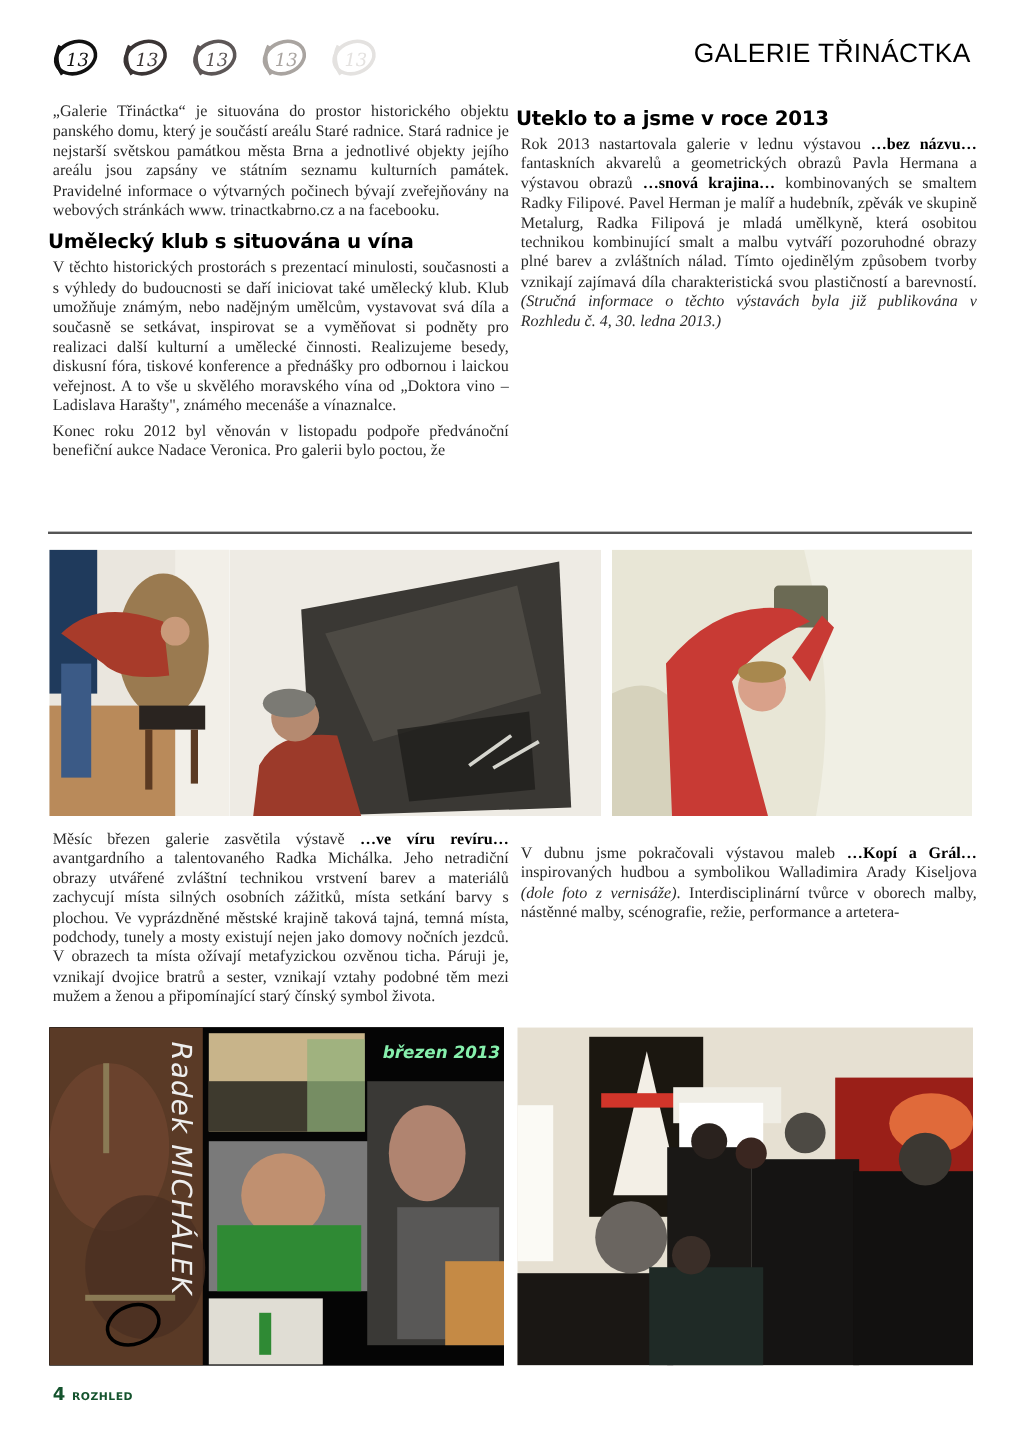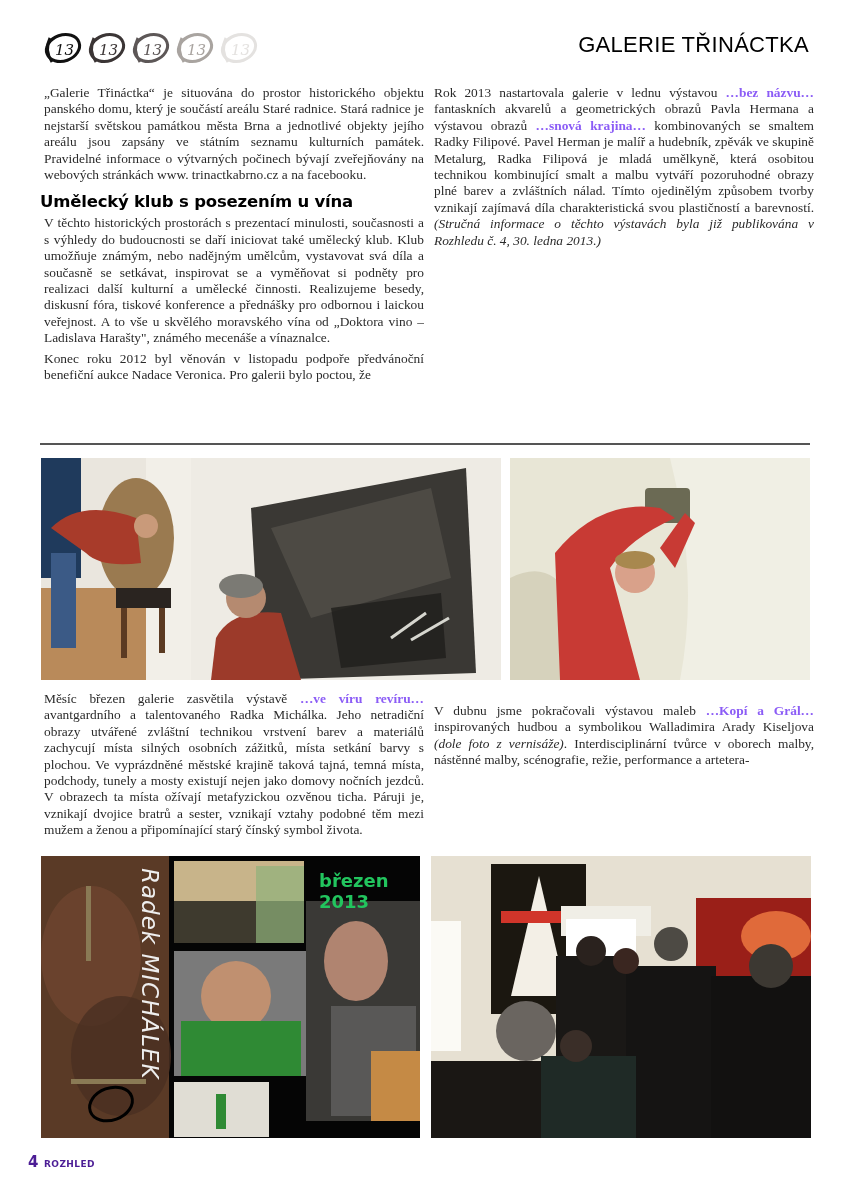--- a/index.html
+++ b/index.html
@@ -1,28 +1,28 @@
 <!DOCTYPE html>
 <html><head>
 <meta charset="utf-8">
 <style>
   html, body { margin:0; padding:0; background:#fff; }
   body { width:849px; height:1200px; position:relative; overflow:hidden; font-family:"Liberation Serif", serif; color:#2a2a2a; }
   .abs { position:absolute; }
-  .logos { left:40px; top:28px; display:flex; }
+  .logos { left:40px; top:28px; display:flex; gap:14px; }
   .logo { width:44px; height:40px; }
   .title { right:40px; top:32px; font-family:"Liberation Sans", sans-serif; font-weight:normal; font-size:22px; letter-spacing:0.3px; color:#000; }
   .col { width:388px; font-size:13.4px; line-height:16.4px; text-align:justify; }
   .col p { margin:4px; }
   .h2 { font-family:"DejaVu Sans", sans-serif; font-weight:bold; font-size:16.5px; color:#000; margin:10px 0 0 0; line-height:18px; letter-spacing:-0.2px; }
   .rule { left:40px; width:770px; height:2px; background:#555; top:443px; }
   .photo { overflow:hidden; }
-  b { font-weight:bold; color:#8b5cf6; }
+  b { font-weight:bold; color:#000000; }
   i { font-style:italic; }
-  .footer { left:28px; top:1152px; font-family:"DejaVu Sans", sans-serif; font-weight:bold; color:#4c1d95; }
+  .footer { left:44px; top:1152px; font-family:"DejaVu Sans", sans-serif; font-weight:bold; color:#14532d; }
   .footer .num { font-size:15px; }
   .footer .mag { font-size:9px; letter-spacing:0.4px; }
   .gap { height:12px; }
 </style>
 </head>
 <body>
 
 <div class="abs logos">
   <svg class="logo" viewBox="0 0 44 40">
       <ellipse cx="23" cy="20" rx="17" ry="13" fill="none" stroke="#111" stroke-width="3" transform="rotate(-20 23 20)"></ellipse>
@@ -47,26 +47,27 @@
   <svg class="logo" viewBox="0 0 44 40">
       <ellipse cx="23" cy="20" rx="17" ry="13" fill="none" stroke="#e4e2e0" stroke-width="3" transform="rotate(-20 23 20)"></ellipse>
       <path d="M10 10 Q4 22 12 34" fill="none" stroke="#e4e2e0" stroke-width="3"></path>
       <text x="15" y="27" font-family="DejaVu Serif, serif" font-style="italic" font-size="15" fill="#e4e2e0">13</text>
     </svg>
 </div>
 <div class="abs title">GALERIE TŘINÁCTKA</div>
 
 <div class="abs col" style="left:40px; top:81px;">
   <p>„Galerie Třináctka“ je situována do prostor historického objektu panského domu, který je součástí areálu Staré radnice. Stará radnice je nejstarší světskou památkou města Brna a jednotlivé objekty jejího areálu jsou zapsány ve státním seznamu kulturních památek. Pravidelné informace o výtvarných počinech bývají zveřejňovány na webových stránkách www. trinactkabrno.cz a na facebooku.</p>
-  <div class="h2">Umělecký klub s posezením u vína</div>
+  <div class="h2">Umělecký klub s situována u vína</div>
   <p>V těchto historických prostorách s prezentací minulosti, současnosti a s výhledy do budoucnosti se daří iniciovat také umělecký klub. Klub umožňuje známým, nebo nadějným umělcům, vystavovat svá díla a současně se setkávat, inspirovat se a vyměňovat si podněty pro realizaci další kulturní a umělecké činnosti. Realizujeme besedy, diskusní fóra, tiskové konference a přednášky pro odbornou i laickou veřejnost. A to vše u skvělého moravského vína od „Doktora vino – Ladislava Harašty", známého mecenáše a vínaznalce.</p>
   <p>Konec roku 2012 byl věnován v listopadu podpoře předvánoční benefiční aukce Nadace Veronica. Pro galerii bylo poctou, že</p>
 </div>
 
 <div class="abs col" style="left:430px; top:81px;">
+  <div class="h2" style="margin-top:9px;">Uteklo to a jsme v roce 2013</div>
   <p><span>Rok 2013 nastartovala galerie v  lednu výstavou </span><b>…bez názvu…</b><span> fantaskních akvarelů a geometrických obrazů Pavla Hermana a výstavou obrazů </span><b>…snová krajina…</b><span> kombinovaných se smaltem Radky Filipové. Pavel Herman je malíř a hudebník, zpěvák ve skupině Metalurg, Radka Filipová je mladá umělkyně, která osobitou technikou kombinující smalt a malbu vytváří pozoruhodné obrazy plné barev a zvláštních nálad. Tímto ojedinělým způsobem tvorby vznikají zajímavá díla charakteristická svou plastičností a barevností. </span><i>(Stručná informace o těchto výstavách byla již publikována v Rozhledu č. 4, 30. ledna 2013.)</i></p>
 </div>
 
 <div class="abs rule"></div>
 
 <div class="abs photo" style="left:41px; top:458px; width:150px; height:222px;">
   <svg width="150" height="222" viewBox="0 0 150 222">
     <rect width="150" height="222" fill="#eae6de"></rect>
     <rect x="0" y="0" width="40" height="120" fill="#1f3a5c"></rect>
     <rect x="0" y="130" width="150" height="92" fill="#b98a5a"></rect>
@@ -130,21 +131,21 @@
     <ellipse cx="195" cy="140" rx="35" ry="35" fill="#c09070"></ellipse>
     <rect x="140" y="165" width="120" height="55" fill="#2f8a34"></rect>
     <rect x="265" y="45" width="114" height="220" fill="#3a3936"></rect>
     <ellipse cx="315" cy="105" rx="32" ry="40" fill="#b08470"></ellipse>
     <rect x="290" y="150" width="85" height="110" fill="#595857"></rect>
     <rect x="330" y="195" width="49" height="70" fill="#c58a45"></rect>
     <rect x="133" y="226" width="95" height="55" fill="#e0ddd4"></rect>
     <rect x="175" y="238" width="10" height="35" fill="#2f8a34"></rect>
   </svg>
   <div class="abs" style="left:96px; top:12px; writing-mode:vertical-rl; font-family:'DejaVu Sans', sans-serif; font-style:italic; font-size:23px; color:#eee; letter-spacing:1px;">Radek MICHÁLEK</div>
-  <div class="abs" style="left:278px; top:14px; font-family:'DejaVu Sans', sans-serif; font-weight:bold; font-size:18px; color:#22c55e;">březen 2013</div>
+  <div class="abs" style="left:278px; top:14px; font-family:'DejaVu Sans', sans-serif; font-style:italic; font-weight:bold; font-size:14px; color:#86efac;">březen 2013</div>
 </div>
 
 <div class="abs photo" style="left:431px; top:856px; width:380px; height:282px;">
   <svg width="380" height="282" viewBox="0 0 380 282">
     <rect width="380" height="282" fill="#e6e0d2"></rect>
     <rect x="0" y="65" width="30" height="130" fill="#fbfaf5"></rect>
     <rect x="60" y="8" width="95" height="150" fill="#1b1710"></rect>
     <polygon points="108,20 80,140 136,140" fill="#f3efe6"></polygon>
     <rect x="70" y="55" width="76" height="12" fill="#d1352a"></rect>
     <rect x="130" y="50" width="90" height="30" fill="#f0eee6"></rect>

